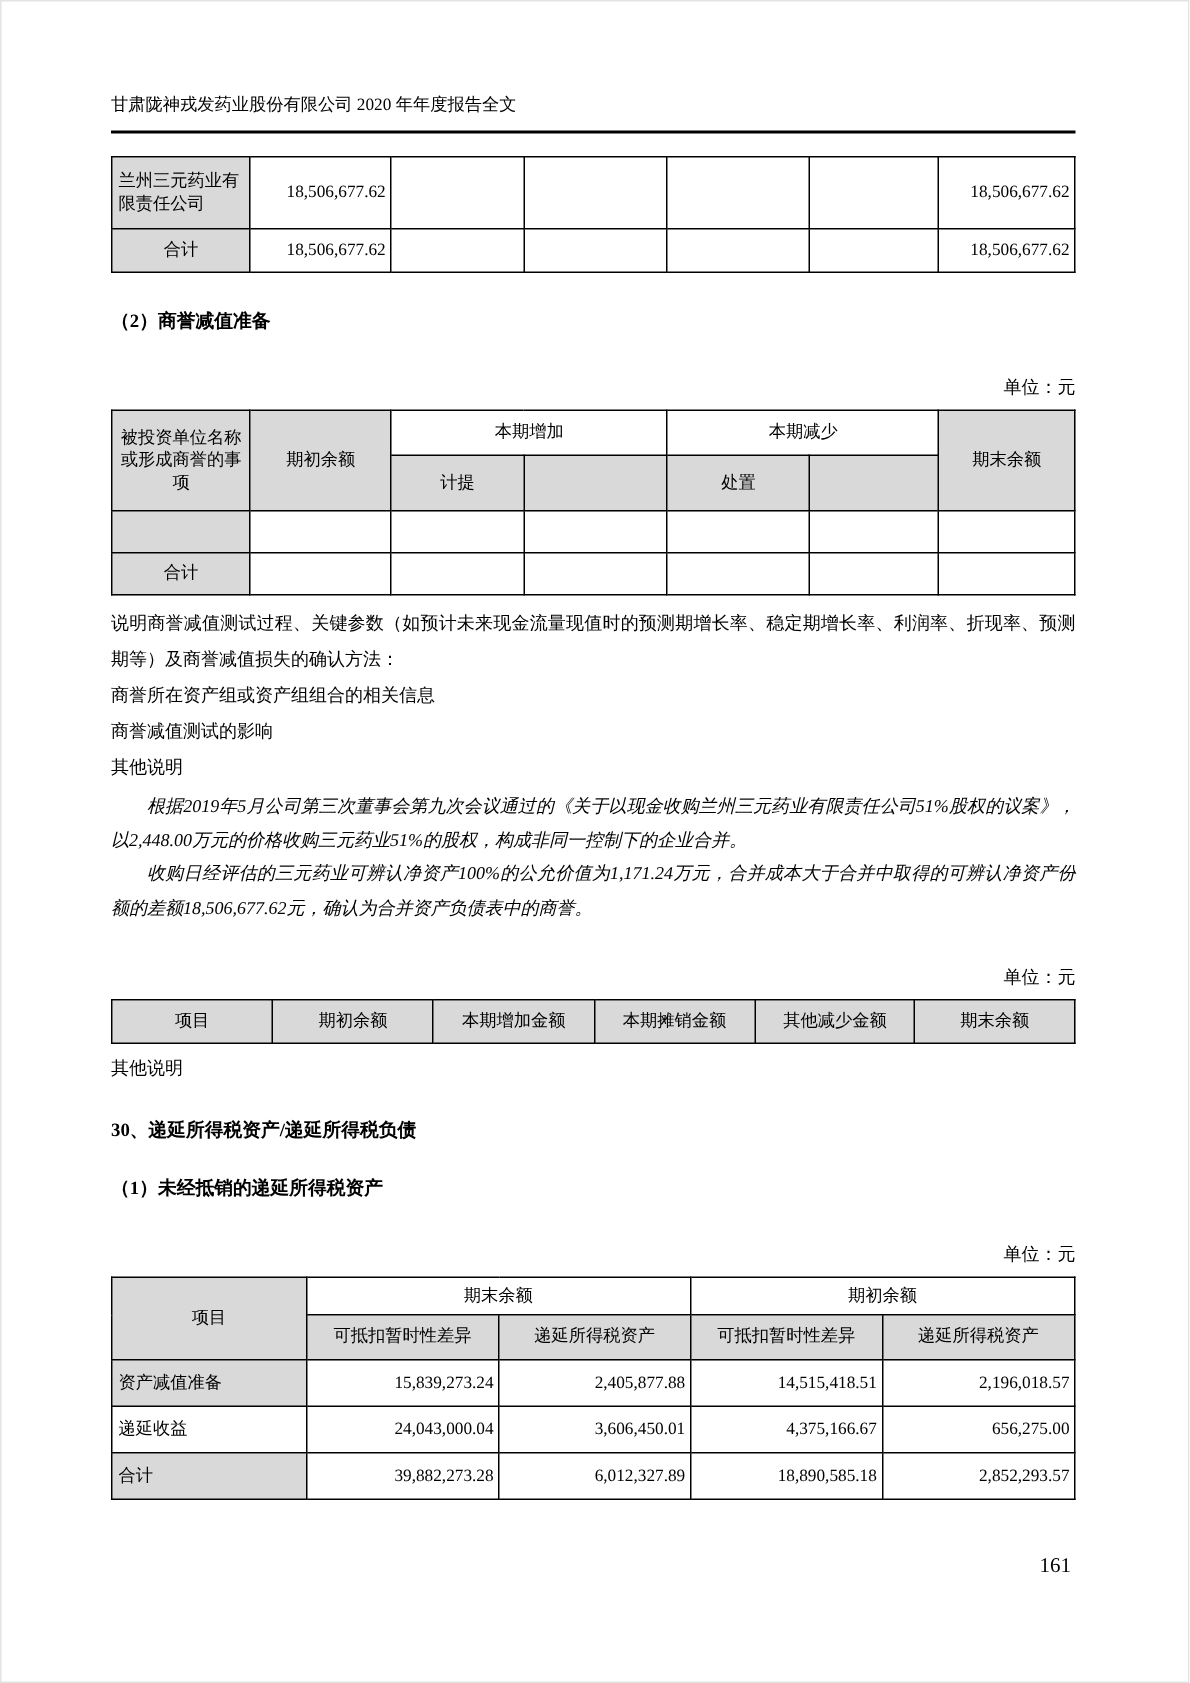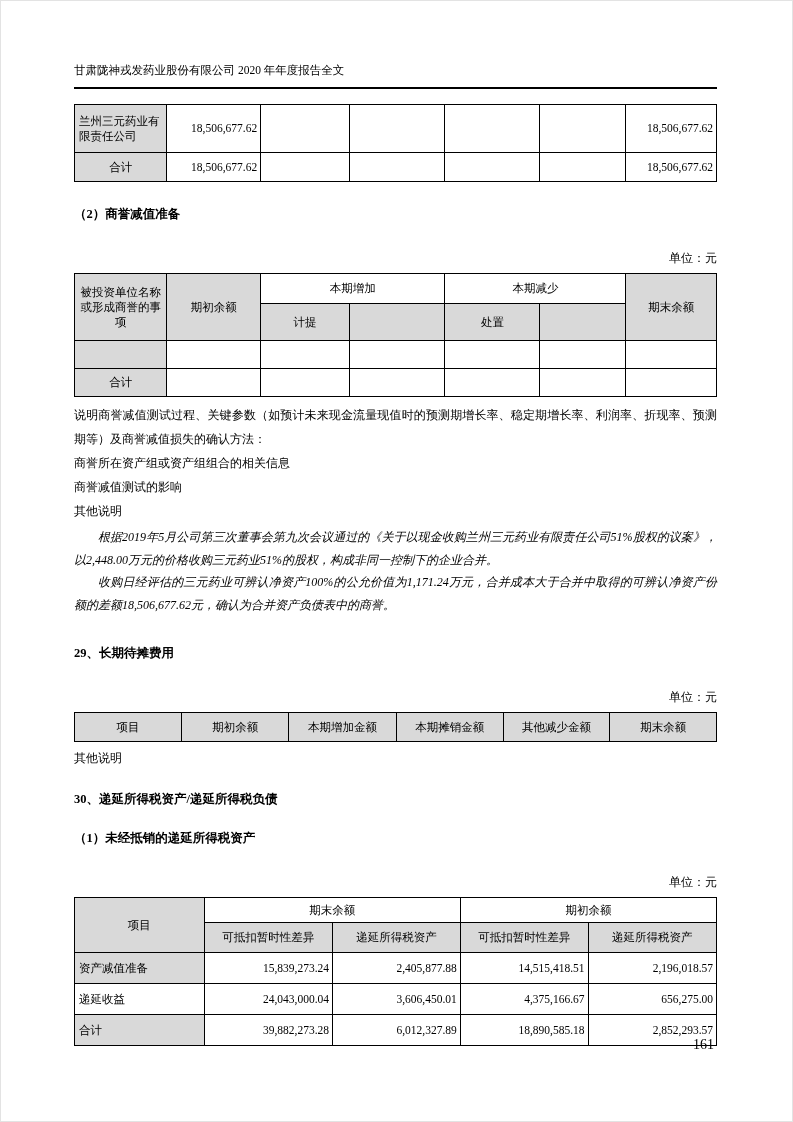--- a/index.html
+++ b/index.html
@@ -169,21 +169,20 @@
       <p class="note-line">商誉所在资产组或资产组组合的相关信息</p>
       <p class="note-line">商誉减值测试的影响</p>
       <p class="note-line">其他说明</p>
     </div>
 
     <div class="paras-block">
       <p class="para">根据2019年5月公司第三次董事会第九次会议通过的《关于以现金收购兰州三元药业有限责任公司51%股权的议案》，以2,448.00万元的价格收购三元药业51%的股权，构成非同一控制下的企业合并。</p>
       <p class="para">收购日经评估的三元药业可辨认净资产100%的公允价值为1,171.24万元，合并成本大于合并中取得的可辨认净资产份额的差额18,506,677.62元，确认为合并资产负债表中的商誉。</p>
     </div>
 
-    <div class="sec-heading" style="margin-top:29px;">29、长期待摊费用</div>
 
     <div class="unit-line">单位：元</div>
 
     <table class="tbl-simple">
       <colgroup>
         <col style="width:16.7%">
           <col style="width:16.7%">
           <col style="width:16.7%">
         <col style="width:16.7%">
           <col style="width:16.6%">

